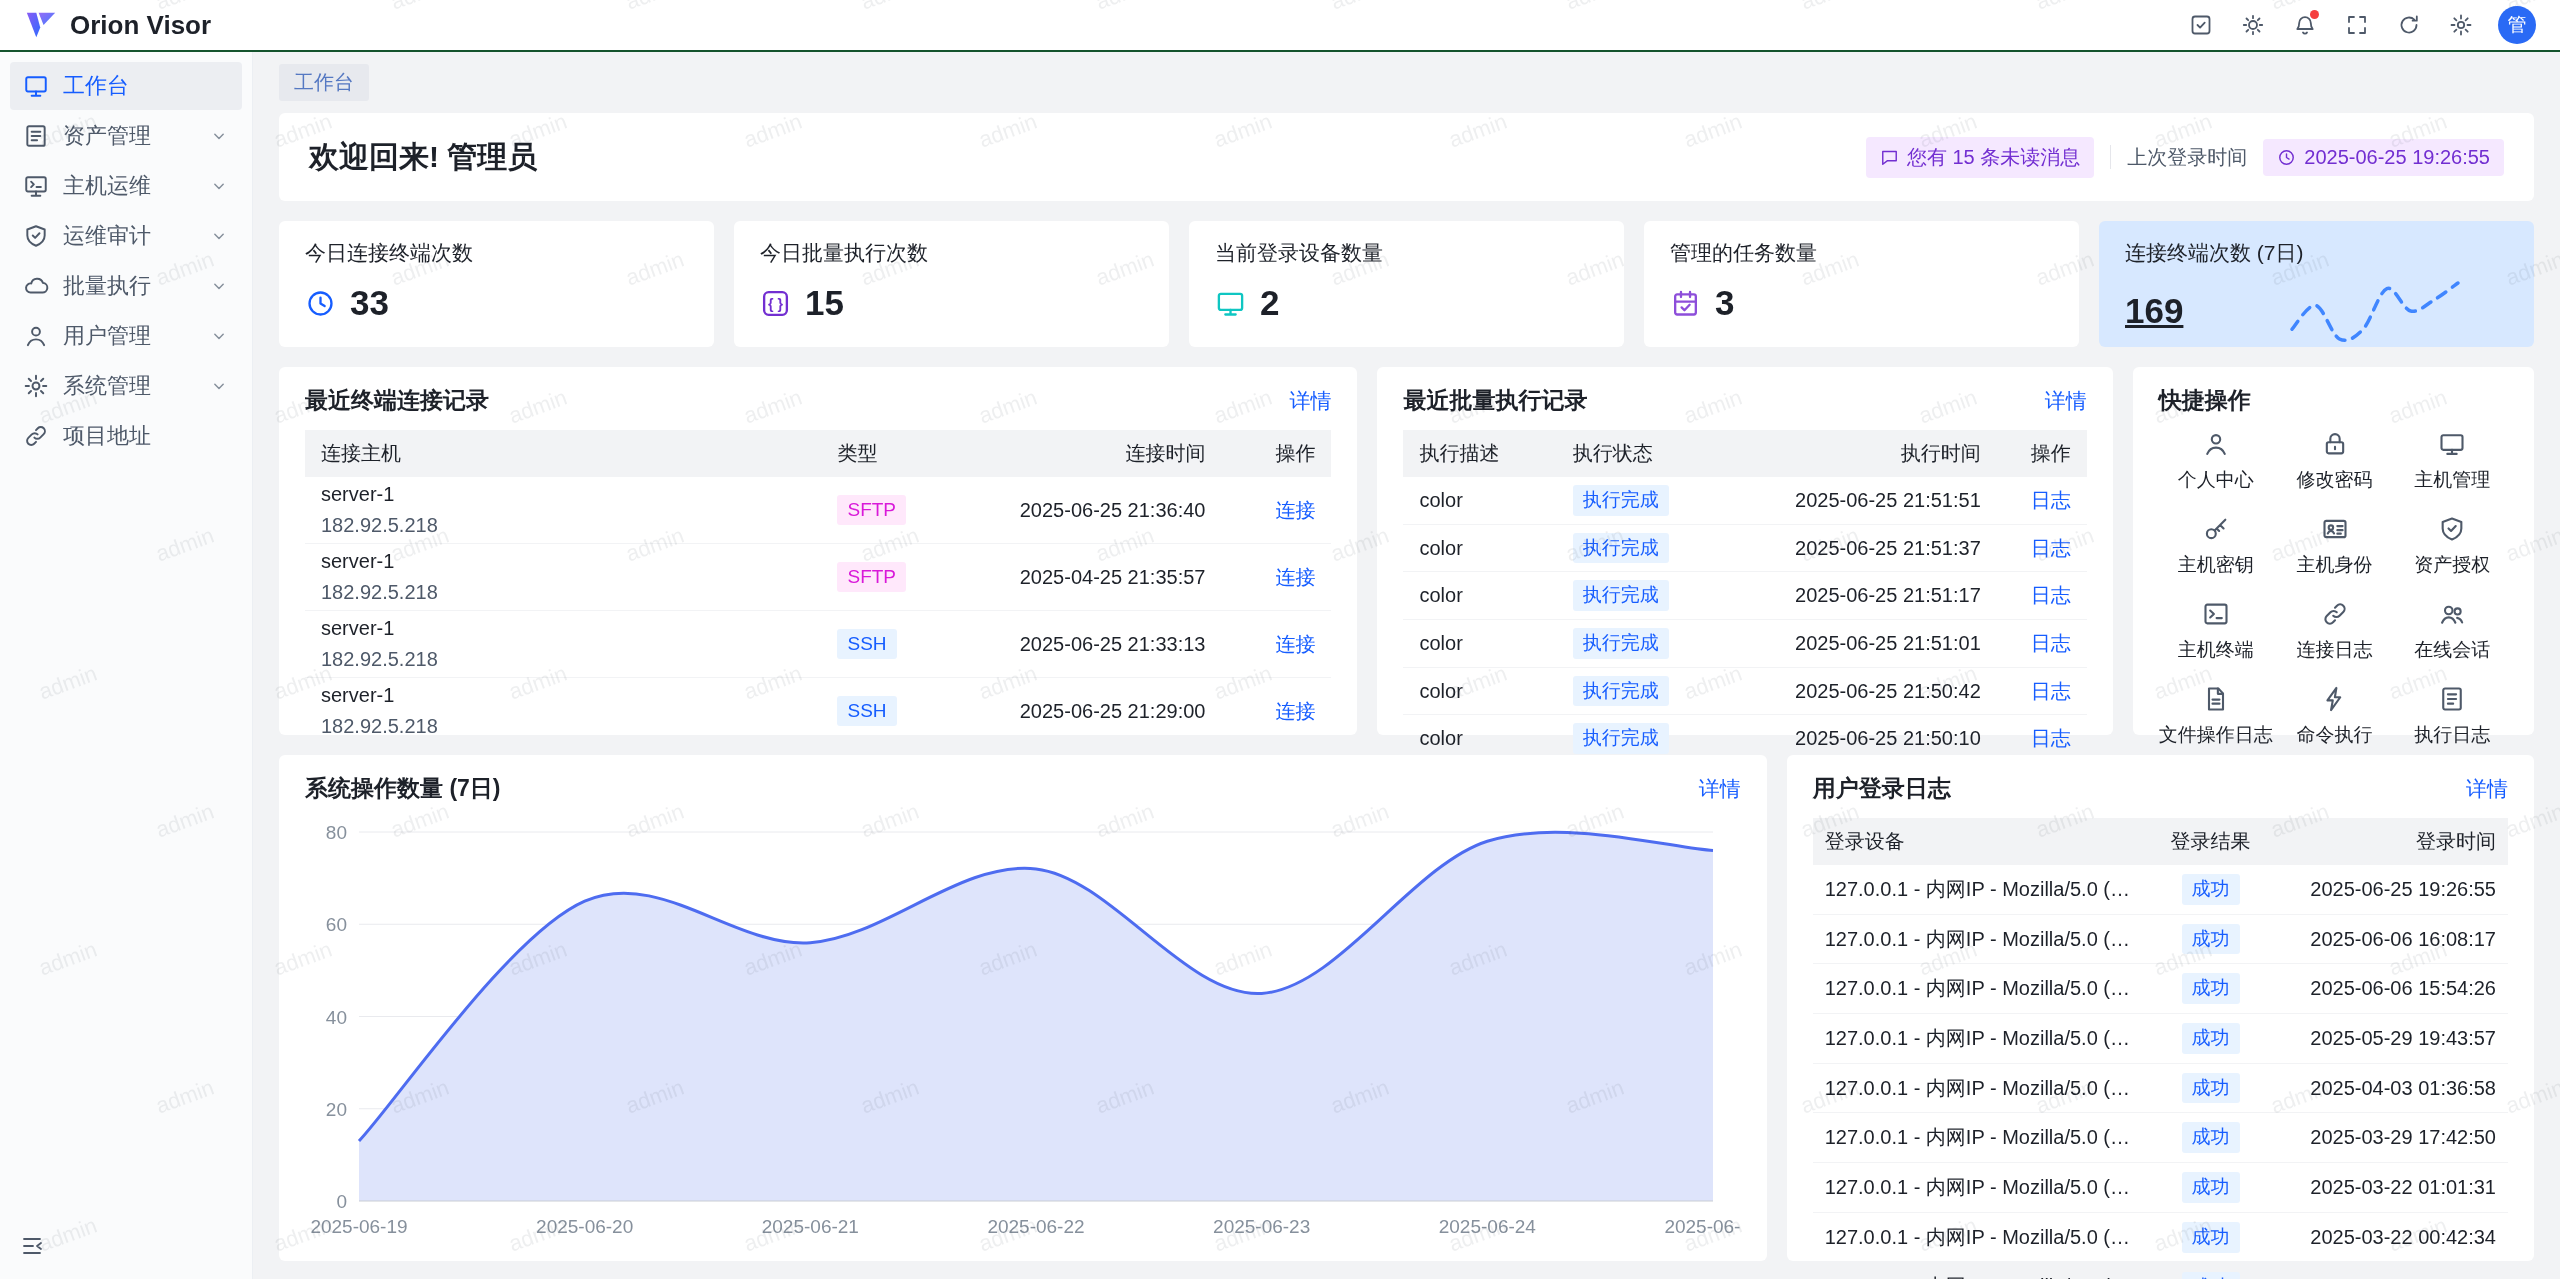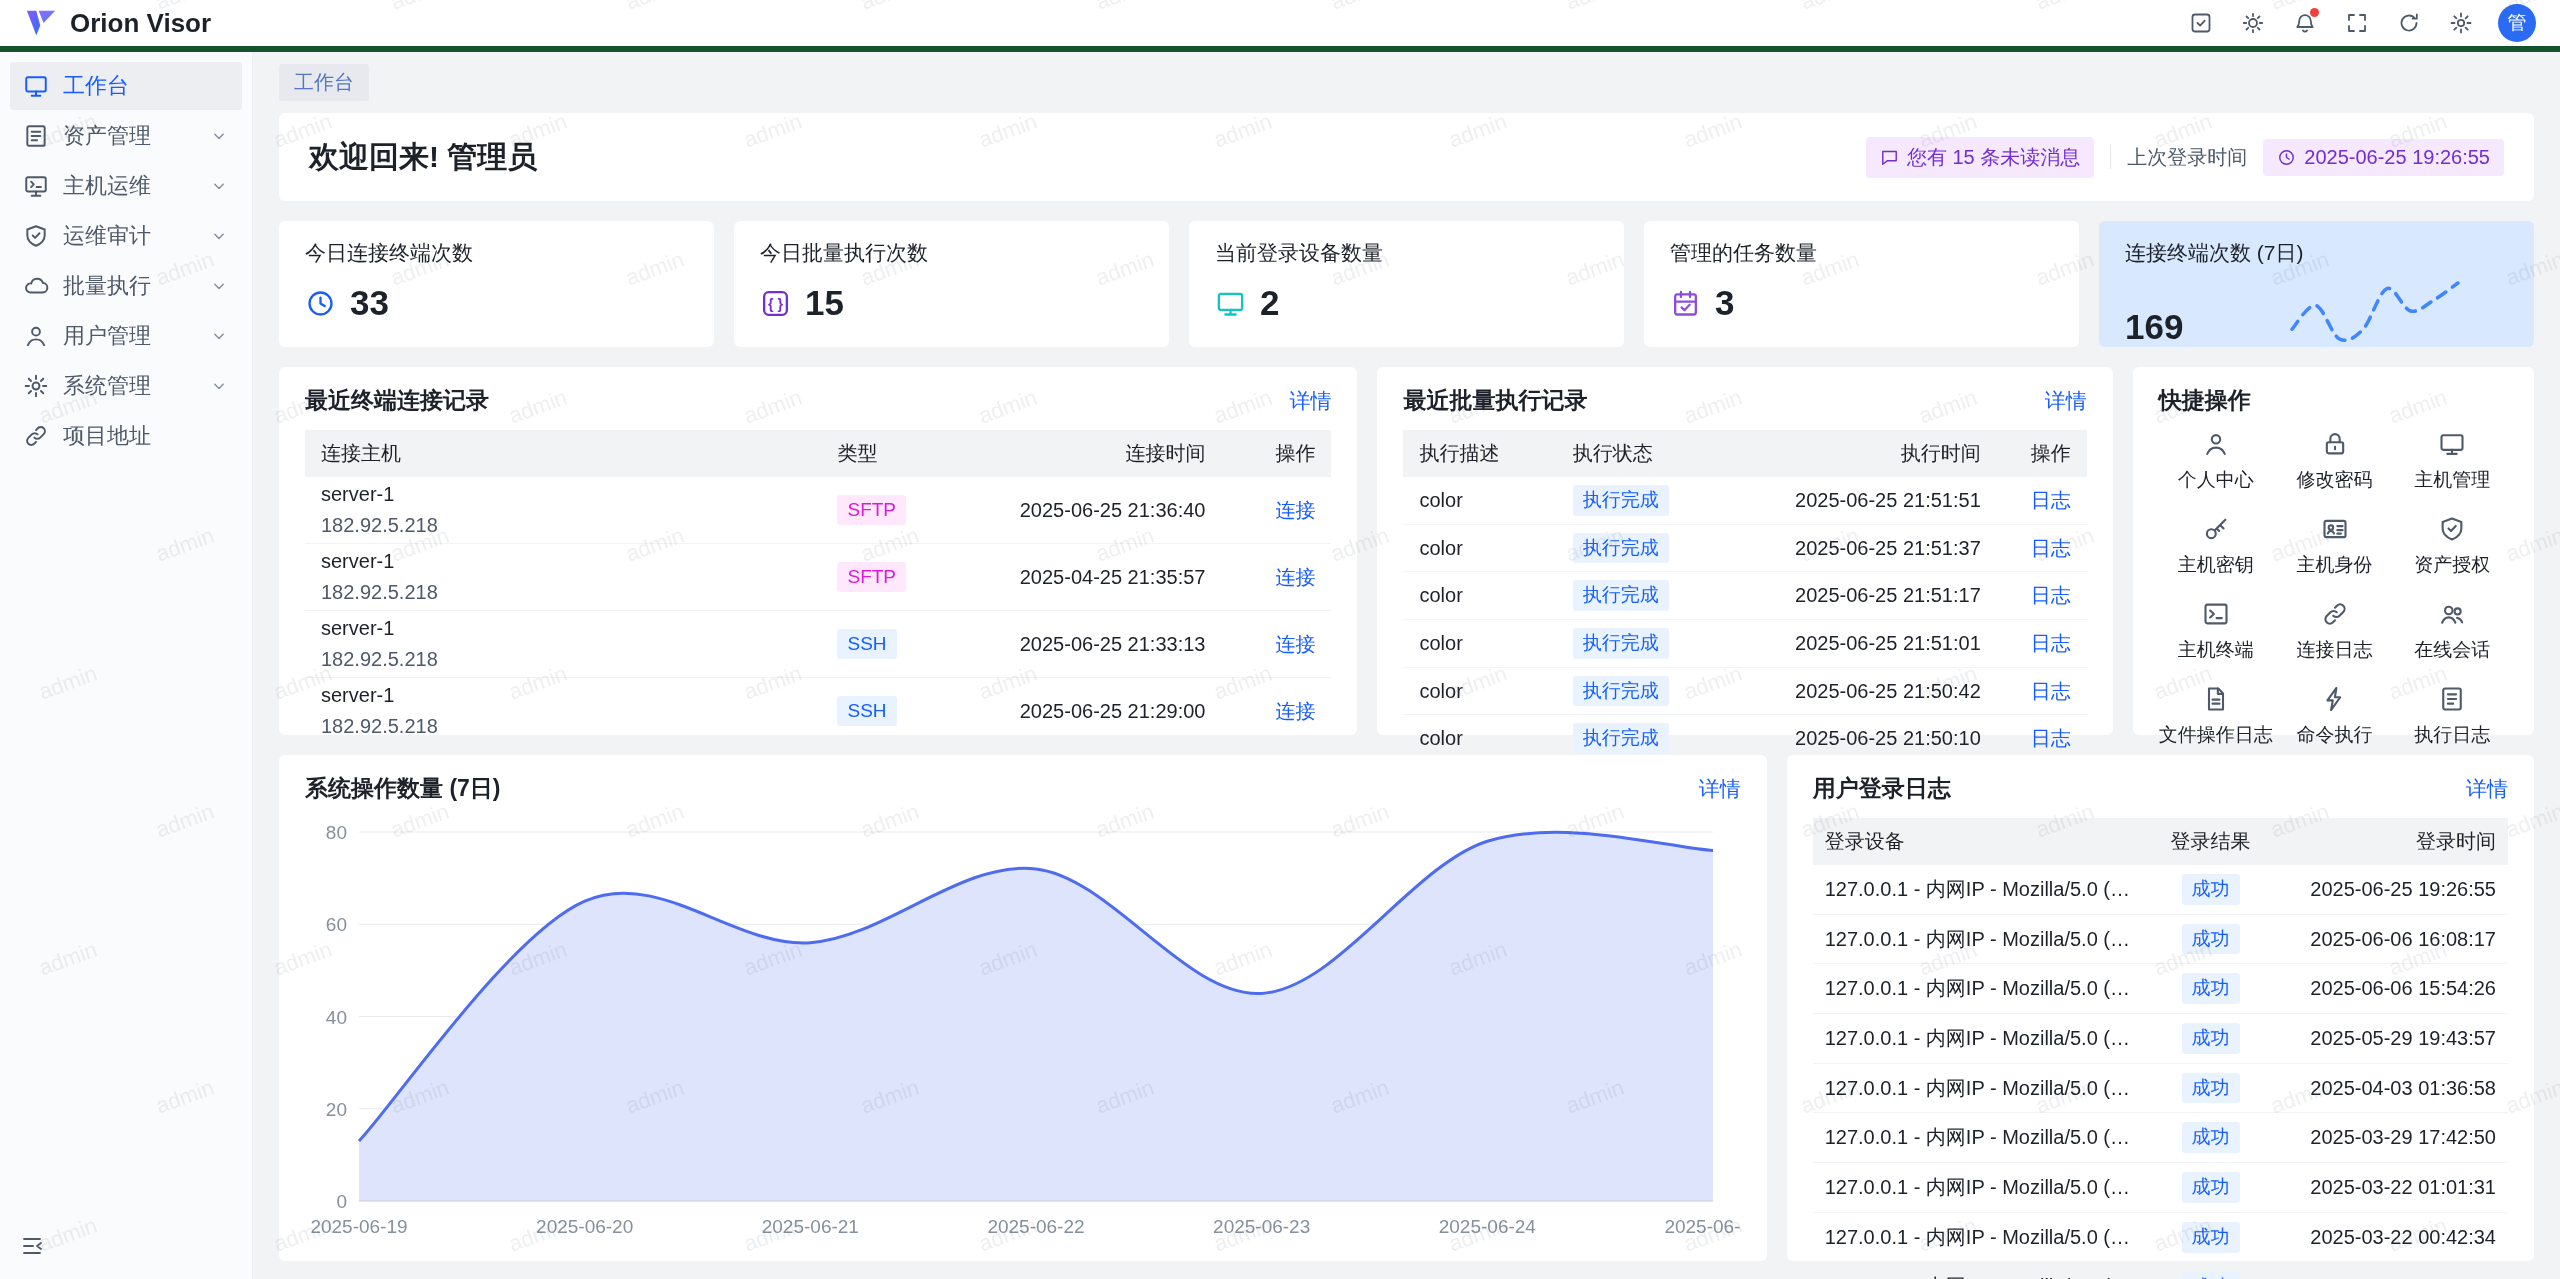--- a/index.html
+++ b/index.html
@@ -4,21 +4,21 @@
 <style>
   * { margin:0; padding:0; box-sizing:border-box; }
   html,body { width:2560px; height:1279px; overflow:hidden; }
   body {
     font-family:"Liberation Sans","DejaVu Sans",sans-serif;
     background:#f2f3f5; color:#1d2129; font-size:21px;
   }
   svg { display:block; }
 
   
-  .topbar { height:52px; background:#fff; border-bottom:6px solid #14532d;
+  .topbar { height:52px; background:#fff; border-bottom:2px solid #14532d;
     display:flex; align-items:center; justify-content:space-between; padding:8px 24px;
     position:relative; z-index:10; }
   .brand { display:flex; align-items:center; gap:12px; }
   .brand .logo { width:34px; height:34px; }
   .brand .logo svg { width:100%; height:100%; }
   .brand .name { font-size:26px; font-weight:700; color:#1d2129; }
   .topbar-actions { display:flex; align-items:center; gap:22px; }
   .tb-btn { width:30px; height:30px; color:#4e5969; cursor:pointer; position:relative;
     display:flex; align-items:center; justify-content:center; }
   .tb-btn svg { width:24px; height:24px; }
@@ -75,21 +75,21 @@
   .stat-value-row { display:flex; align-items:center; gap:14px; margin-top:16px; }
   .stat-icon { width:31px; height:31px; }
   .stat-icon svg { width:31px; height:31px; }
   .c-blue  { color:#165dff; }
   .c-purple{ color:#722ed1; }
   .c-teal  { color:#0fc6c2; }
   .c-violet{ color:#8d4eda; }
   .stat-value { font-size:35px; font-weight:700; color:#1d2129; }
   .trend-blue  { background:#d7e8ff; }
   .trend-green { background:#dcf5de; }
-  .trend-row { display:flex; align-items:flex-end; justify-content:space-between; margin-top:8px; }
+  .trend-row { display:flex; align-items:center; justify-content:space-between; margin-top:8px;text-decoration:underline; }
   .spark { width:58%; height:72px; }
 
   
   .mid-row { display:flex; gap:20px; margin-bottom:20px; height:368px; }
   .mid-row .terminal-card { flex:676; min-width:0; }
   .mid-row .batch-card { flex:450; min-width:0; }
   .mid-row .qa-card { flex:230; min-width:0; }
 
   table.data-table { width:100%; border-collapse:collapse; font-size:20px; }
   .data-table th { background:#f2f3f5; text-align:left; font-weight:500; color:#1d2129;

